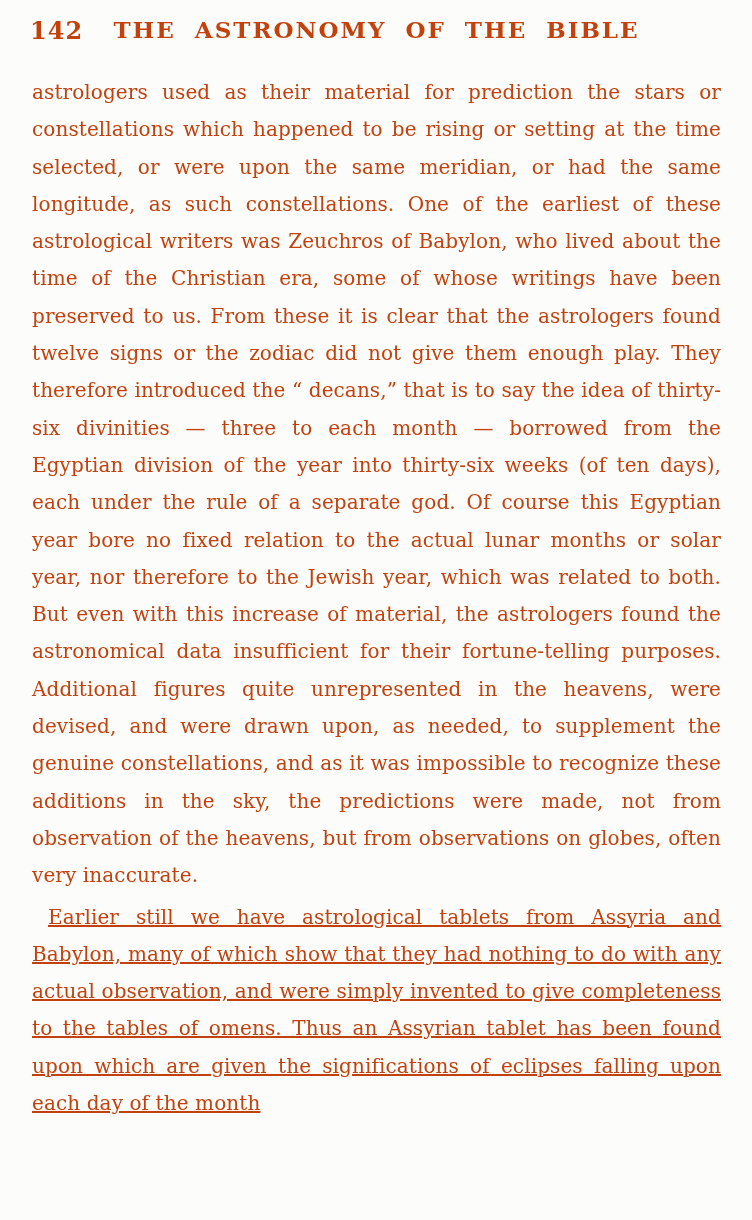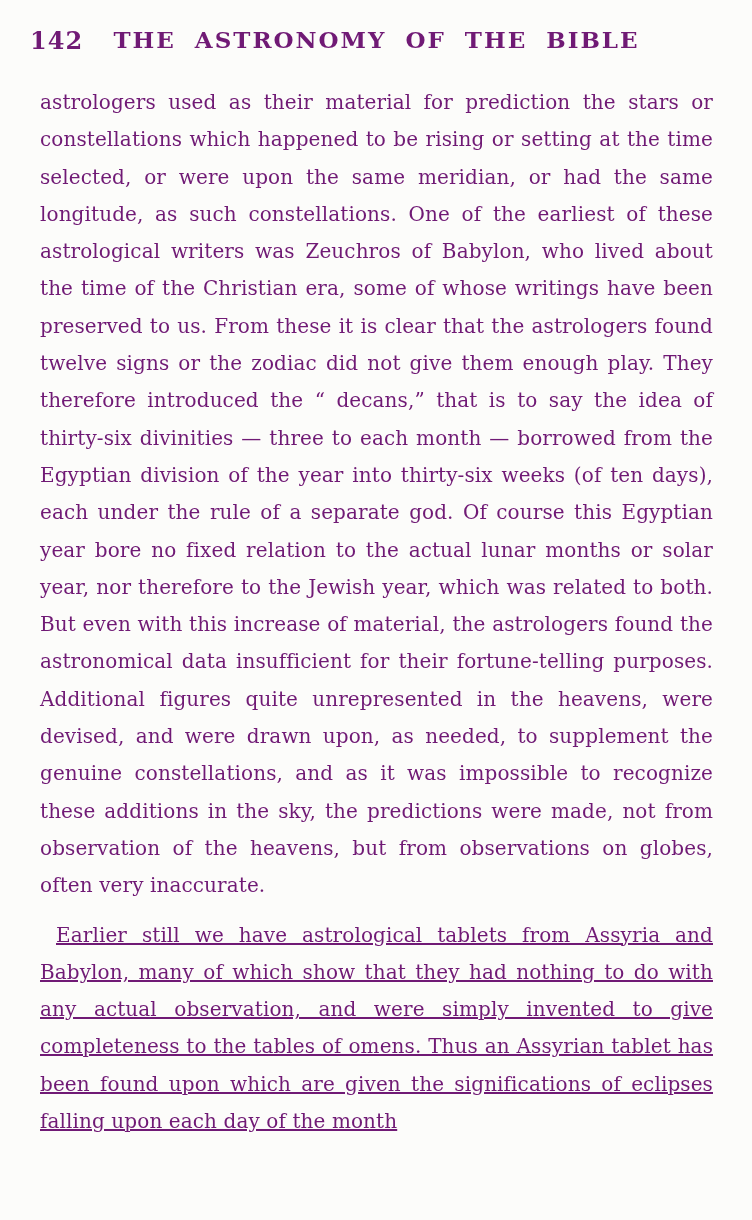--- a/index.html
+++ b/index.html
@@ -6,57 +6,57 @@
     margin: 0;
     padding: 0;
     background: #e9e9e7;
   }
   .page {
     position: relative;
     width: 752px;
     height: 1220px;
     margin: 0 auto;
     background: #fcfcfa;
-    color: #701a75;
+    color: #c2410c;
     font-family: "DejaVu Serif", "Liberation Serif", serif;
     box-sizing: border-box;
     padding: 14px 27px 12px 28px;
     overflow: hidden;
   }
   .page-header {
     position: relative;
     height: 44px;
     margin-bottom: 16px;
   }
   .page-number {
     position: absolute;
     left: 2px;
     top: 2px;
     font-size: 24px;
     font-weight: bold;
     letter-spacing: 1px;
   }
   .running-title {
-    margin: 10px;
+    margin: 0;
     text-align: center;
     font-size: 23px;
     font-weight: bold;
     letter-spacing: 2px;
     word-spacing: 9px;
     padding-top: 2px;
     white-space: nowrap;
   }
   .page-body {
     font-size: 20px;
     line-height: 37.3px;
     text-align: justify;
     letter-spacing: 0.1px;
   }
   .body-paragraph {
-    margin: 12px;
+    margin: 4px;
   }
   .body-paragraph.indent {
     text-indent: 16px;
     text-decoration: underline;
   }
 </style>
 </head>
 <body>
 
 <div class="page">

